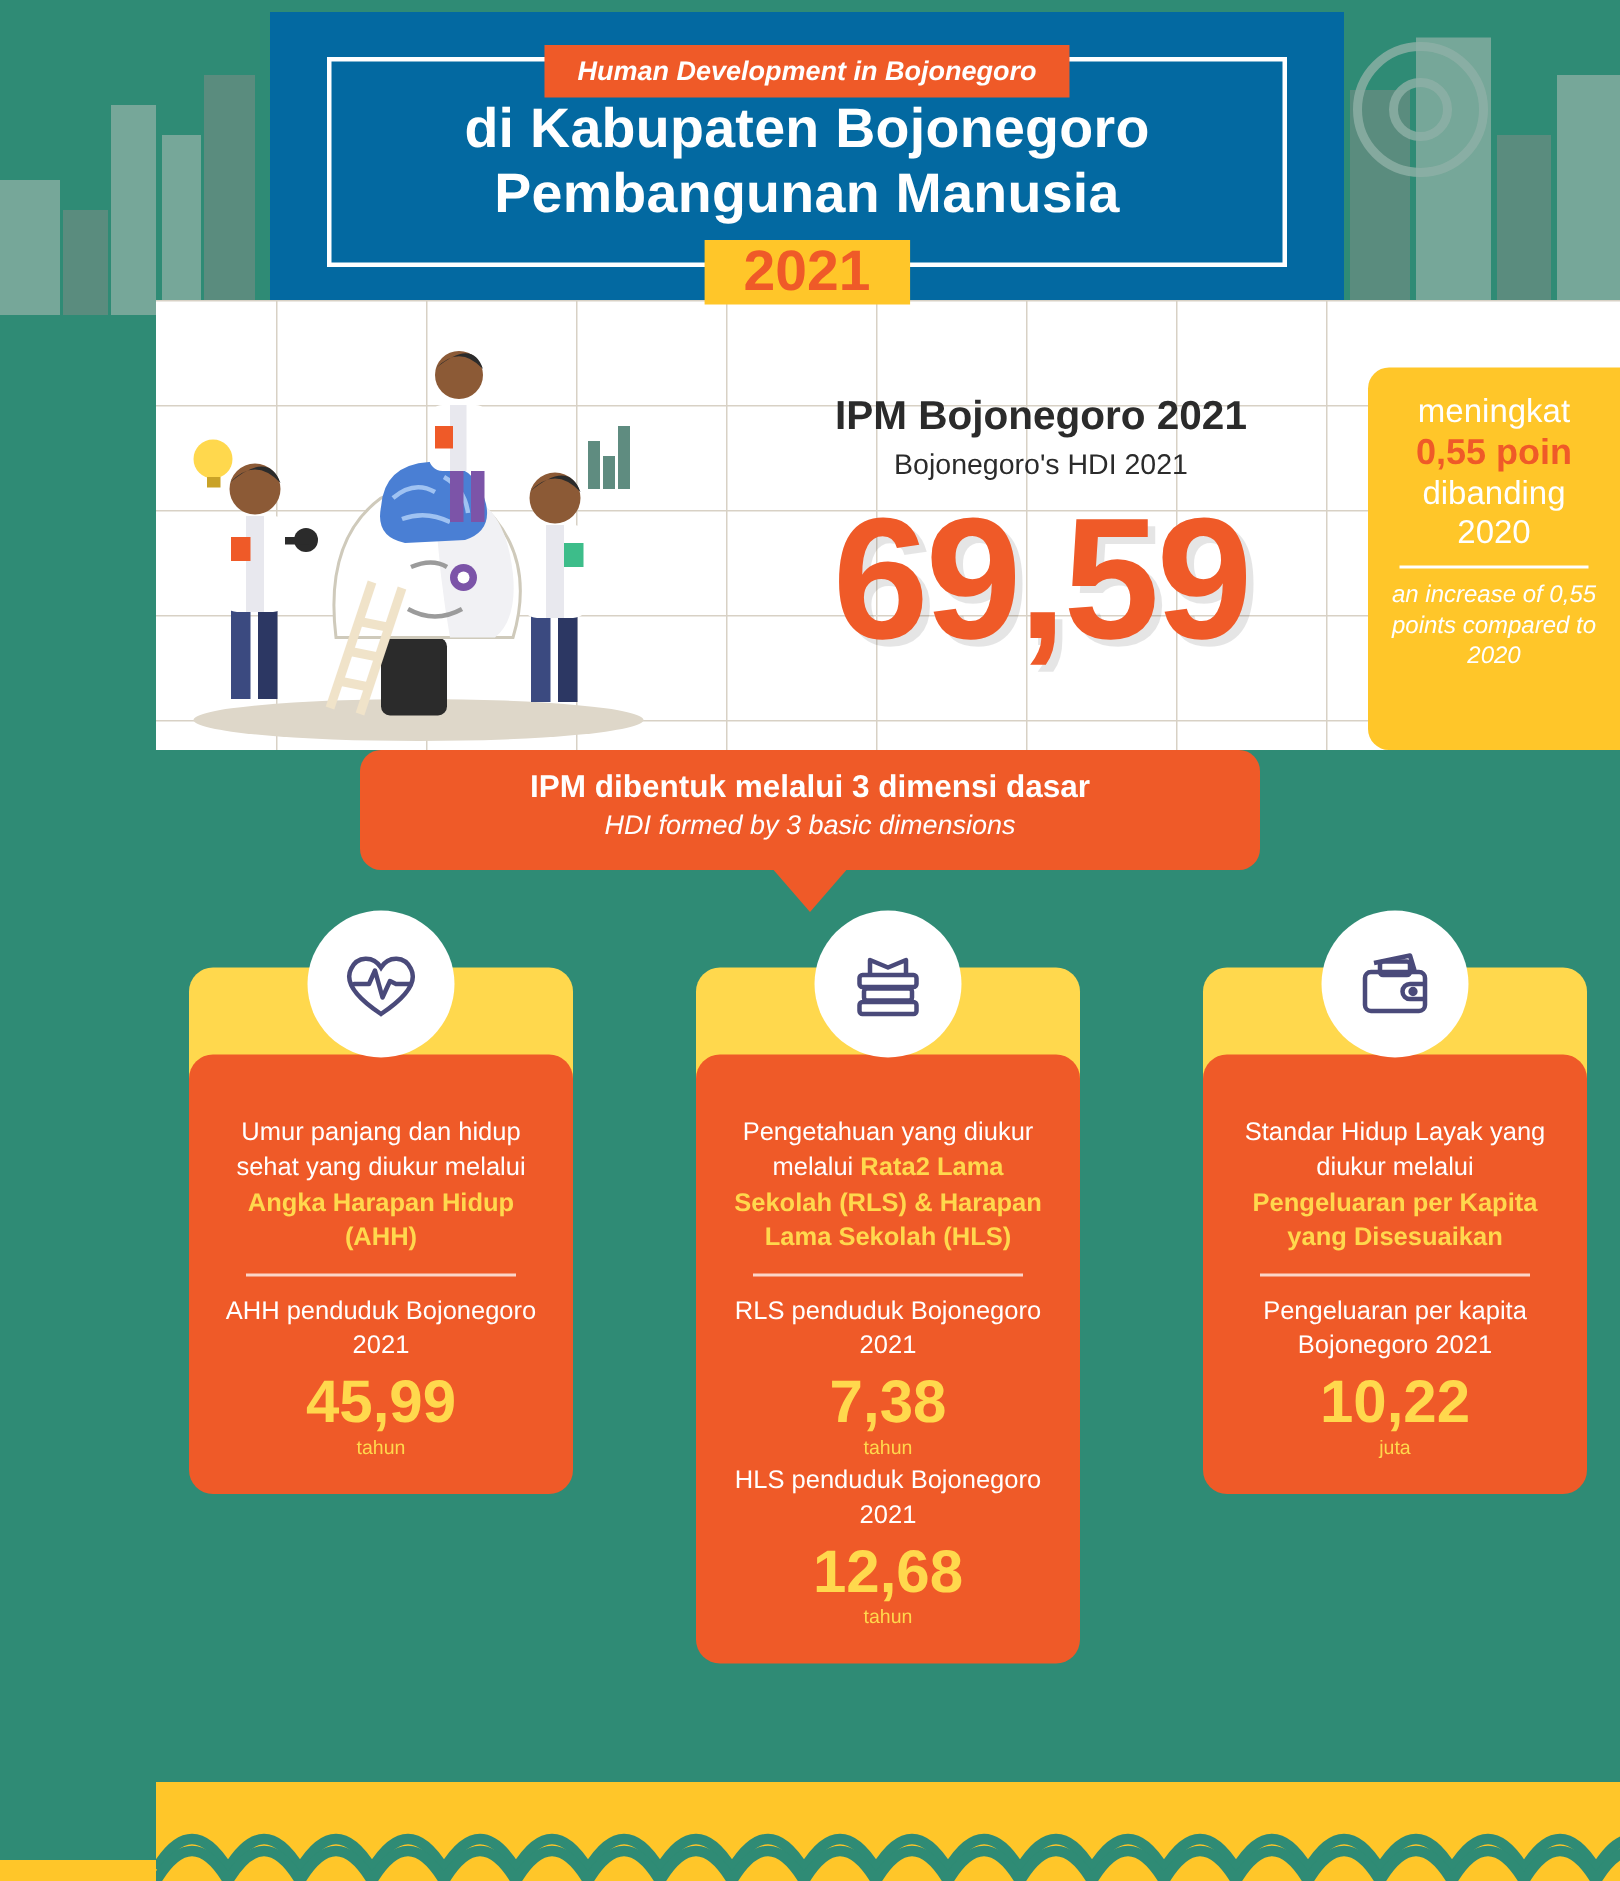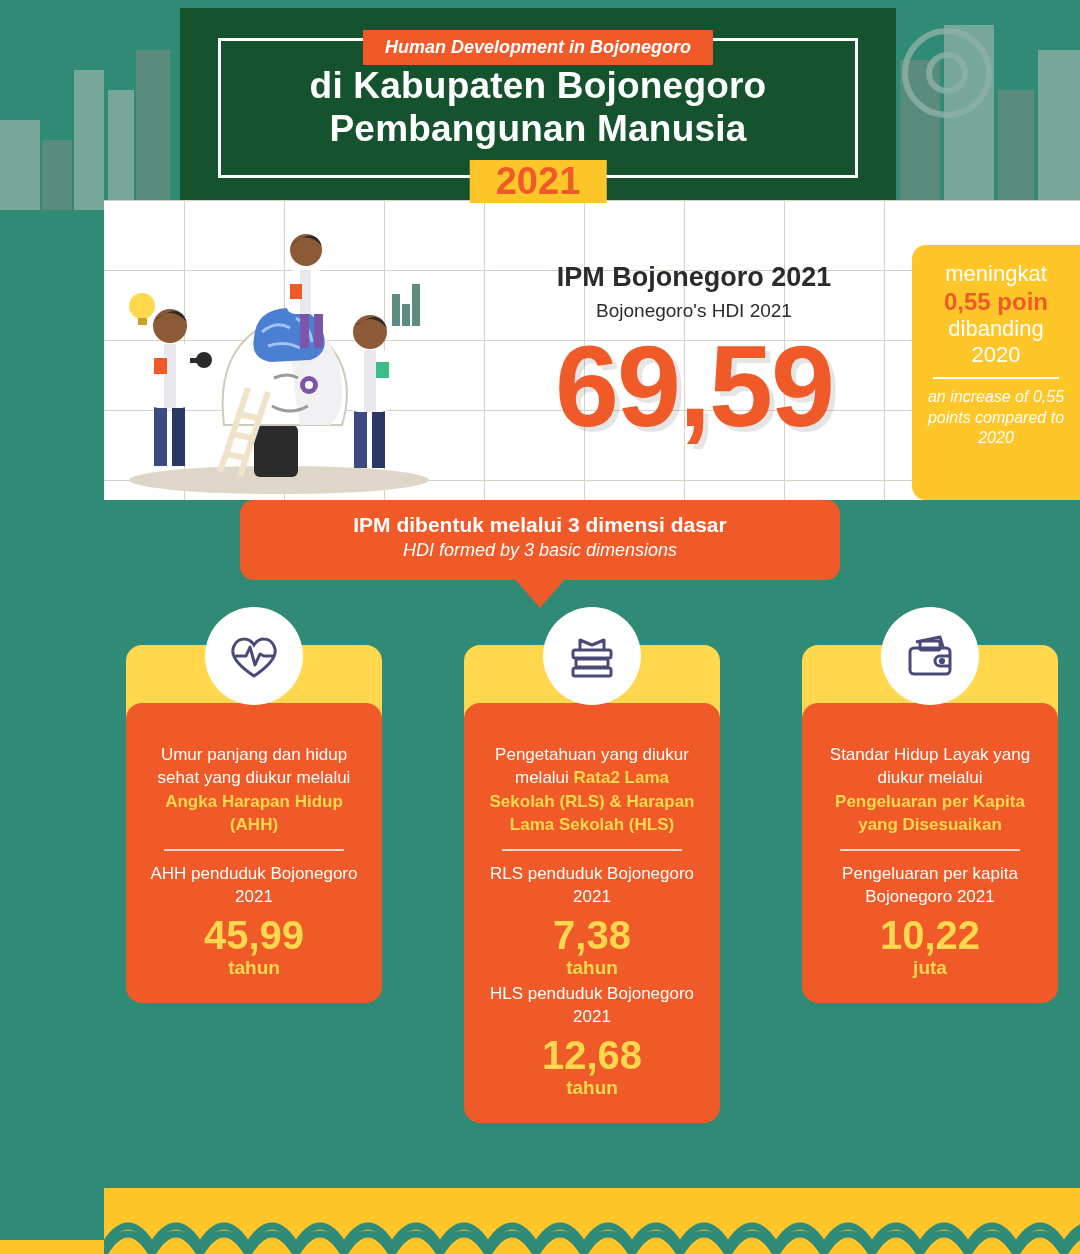--- a/index.html
+++ b/index.html
@@ -23,21 +23,21 @@
   .bld { position: absolute; bottom: 0; background: #8fb0a6; opacity: .75; }
   .bld.dark { background: #5f8c80; opacity: .9; }
   .circle-deco {
     position: absolute; border-radius: 50%;
     border: 6px solid #8fb0a6; opacity: .8;
   }
 
   
   .header {
     position: absolute; left: 180px; top: 8px; width: 716px; height: 192px;
-    background: #14532d;
+    background: #0369a1;
     z-index: 5;
   }
   .header-frame {
     position: absolute; left: 38px; top: 30px; right: 38px; bottom: 22px;
     border: 3px solid #ffffff;
   }
   .eyebrow {
     position: absolute; left: 50%; top: 22px; transform: translateX(-50%);
     background: #ef5a28; color: #fff;
     font-style: italic; font-weight: bold; font-size: 18px;
@@ -132,21 +132,21 @@
     position: absolute; top: -38px; left: 50%; transform: translateX(-50%);
     width: 98px; height: 98px; border-radius: 50%;
     background: #ffffff; display: flex; align-items: center; justify-content: center;
     z-index: 3;
   }
   .desc { font-size: 17px; line-height: 1.38; }
   .desc b { color: #ffd84d; }
   .sep { border: none; border-top: 2px solid rgba(255,255,255,.75); margin: 12px 14px; }
   .metric-label { font-size: 17px; line-height: 1.35; }
   .metric-value { font-size: 40px; font-weight: bold; color: #ffd84d; line-height: 1.1; margin-top: 4px;}
-  .metric-unit { font-size: 19px; font-weight: bold; color: #ffd84d; margin-bottom: 4px;}
+  .metric-unit { font-size: 13px; font-weight: normal; color: #ffd84d; margin-bottom: 4px;}
 
   #card1 { left: 22px; }
   #card2 { left: 360px; }
   #card3 { left: 698px; }
   #card2 .body { top: 58px; }
 
   
   .footer {
     position: absolute; left: 104px; bottom: 0; width: 976px; height: 66px;
     background: #ffc629; overflow: hidden;

